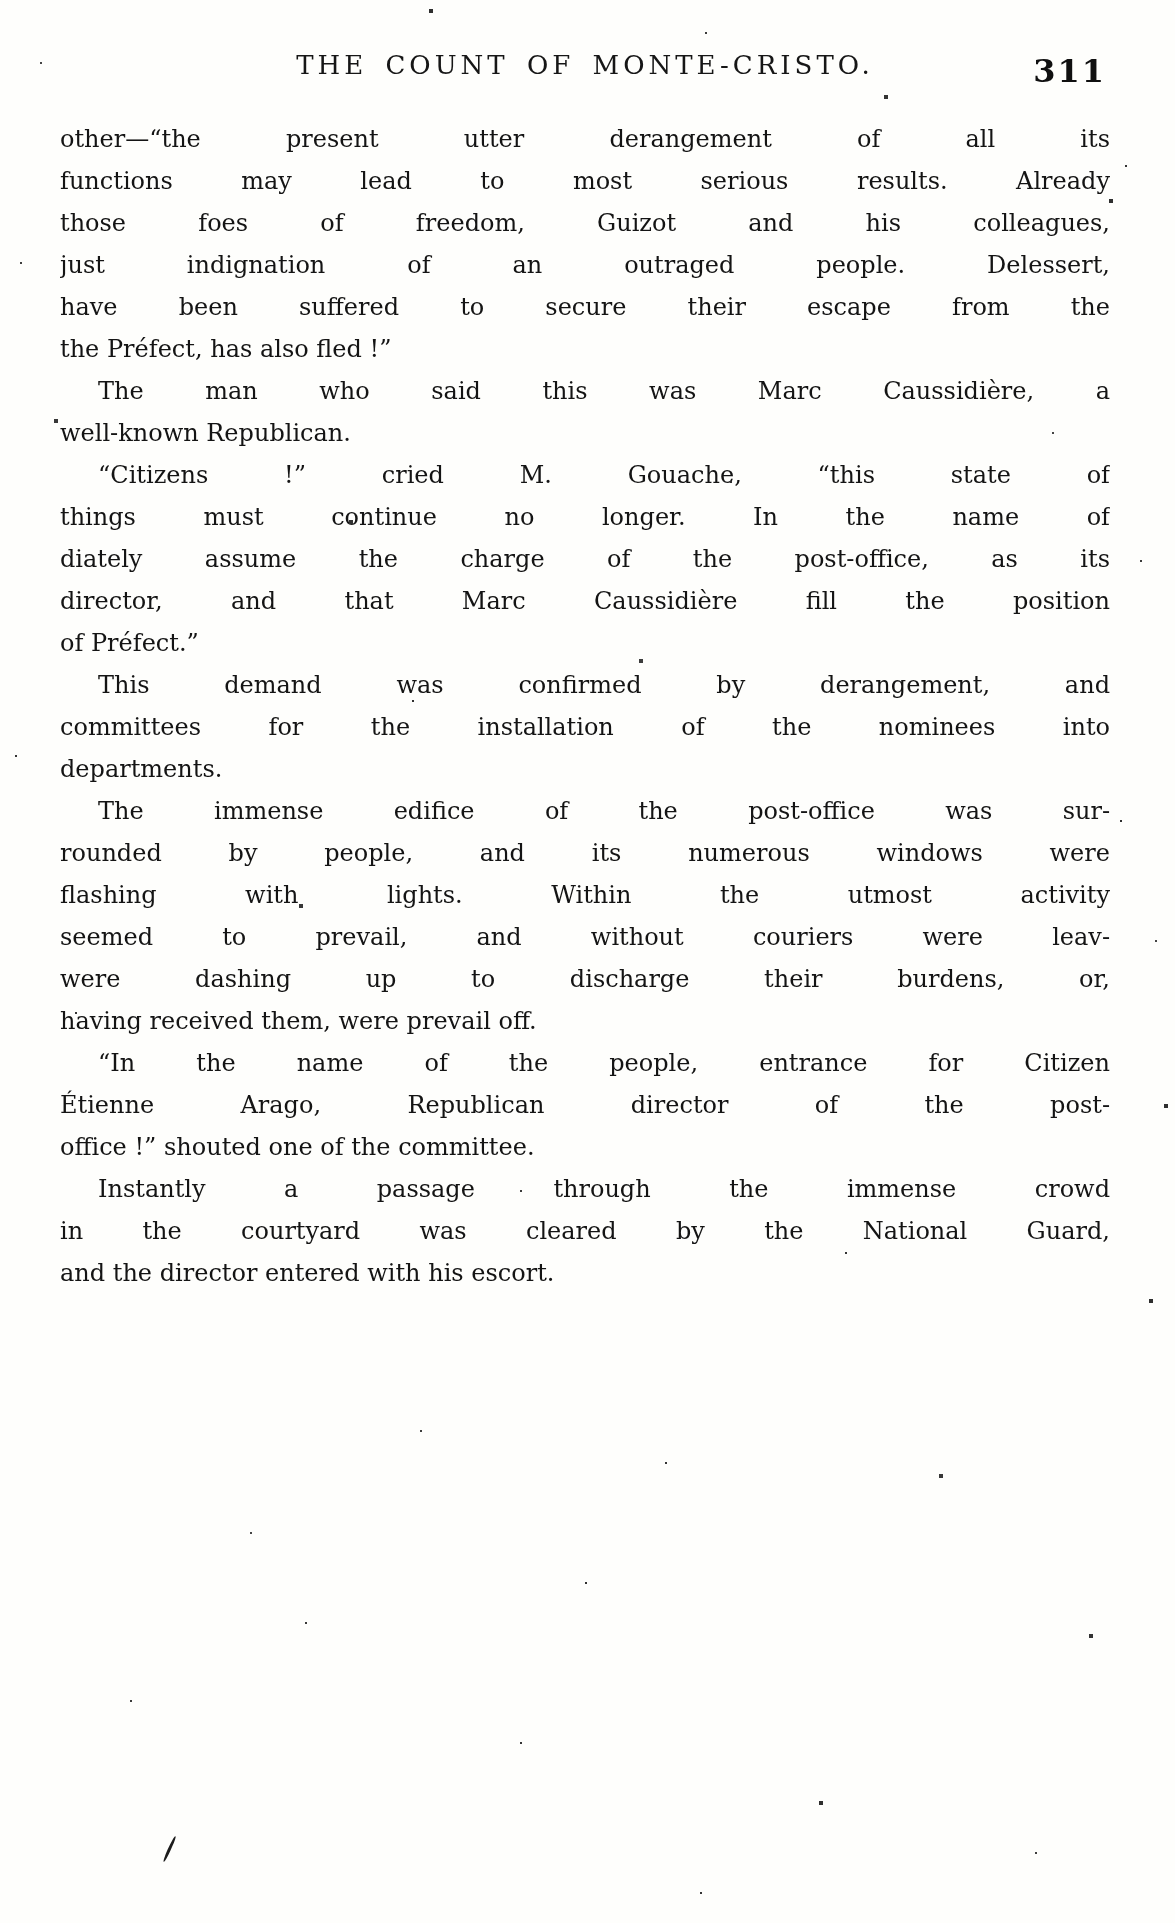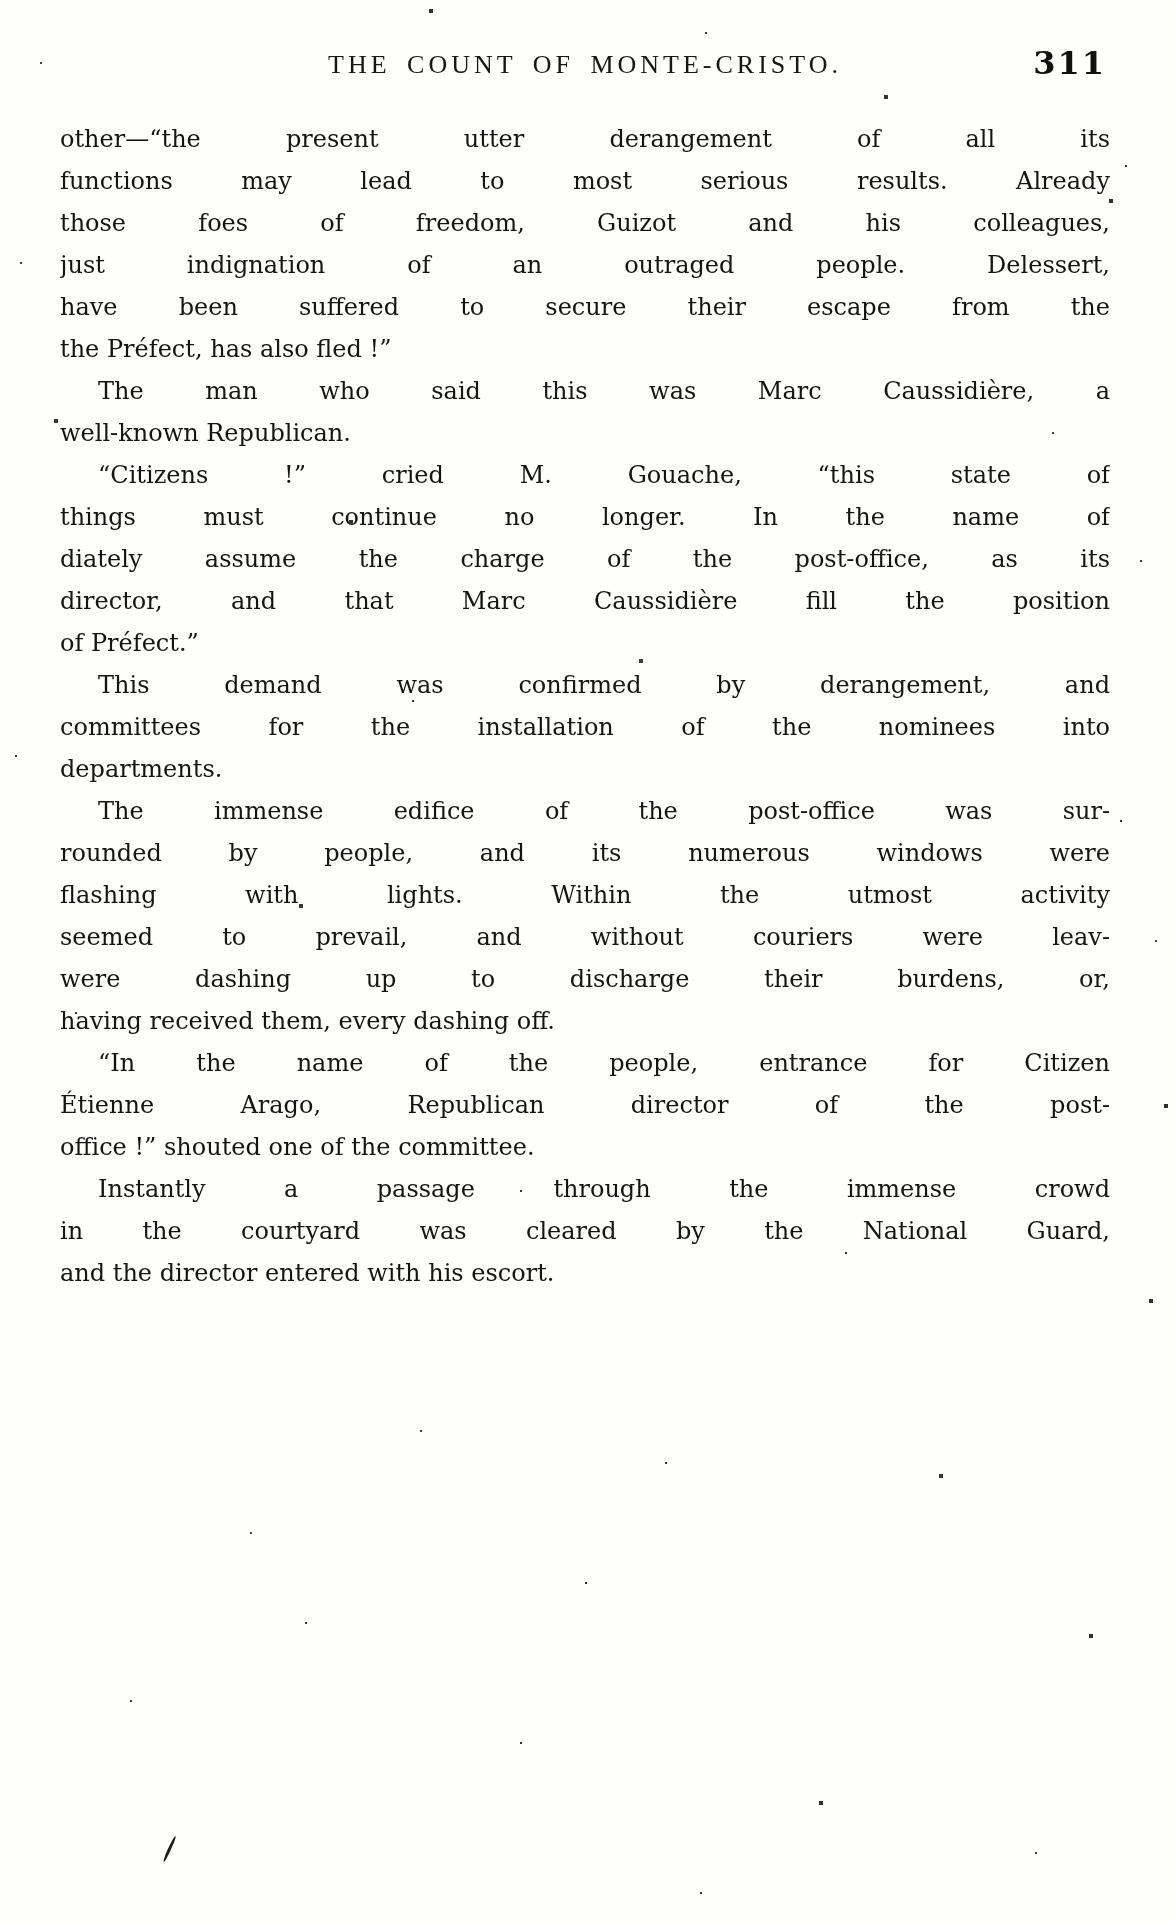--- a/index.html
+++ b/index.html
@@ -24,26 +24,25 @@
   .running-title {
     position: absolute;
     left: 0;
     right: 0;
     top: 6px;
     text-align: center;
     font-size: 26px;
     letter-spacing: 4px;
     word-spacing: 6px;
     color: #161616;
-    font-family: Liberation Serif, serif;
   }
   .page-number {
     position: absolute;
     right: 4px;
-    top: 0;
+    top: 8px;
     font-size: 32px;
     font-weight: bold;
     letter-spacing: 2px;
     color: #101010;
   }
   
   .text-block {
     position: absolute;
     top: 118px;
     left: 60px;
@@ -127,21 +126,21 @@
     <div class="ln j">director, and that Marc Caussidière fill the position</div>
     <div class="ln">of Préfect.”</div>
     <div class="ln j ind">This demand was confirmed by derangement, and</div>
     <div class="ln j">committees for the installation of the nominees into</div>
     <div class="ln">departments.</div>
     <div class="ln j ind">The immense edifice of the post-office was sur-</div>
     <div class="ln j">rounded by people, and its numerous windows were</div>
     <div class="ln j">flashing with lights. Within the utmost activity</div>
     <div class="ln j">seemed to prevail, and without couriers were leav-</div>
     <div class="ln j">were dashing up to discharge their burdens, or,</div>
-    <div class="ln">having received them, every dashing off.</div>
+    <div class="ln">having received them, were prevail off.</div>
     <div class="ln j ind">“In the name of the people, entrance for Citizen</div>
     <div class="ln j">Étienne Arago, Republican director of the post-</div>
     <div class="ln">office !” shouted one of the committee.</div>
     <div class="ln j ind">Instantly a passage through the immense crowd</div>
     <div class="ln j">in the courtyard was cleared by the National Guard,</div>
     <div class="ln">and the director entered with his escort.</div>
   </div>
 
   <div class="specks"></div>
   <div class="scan-mark"></div>

